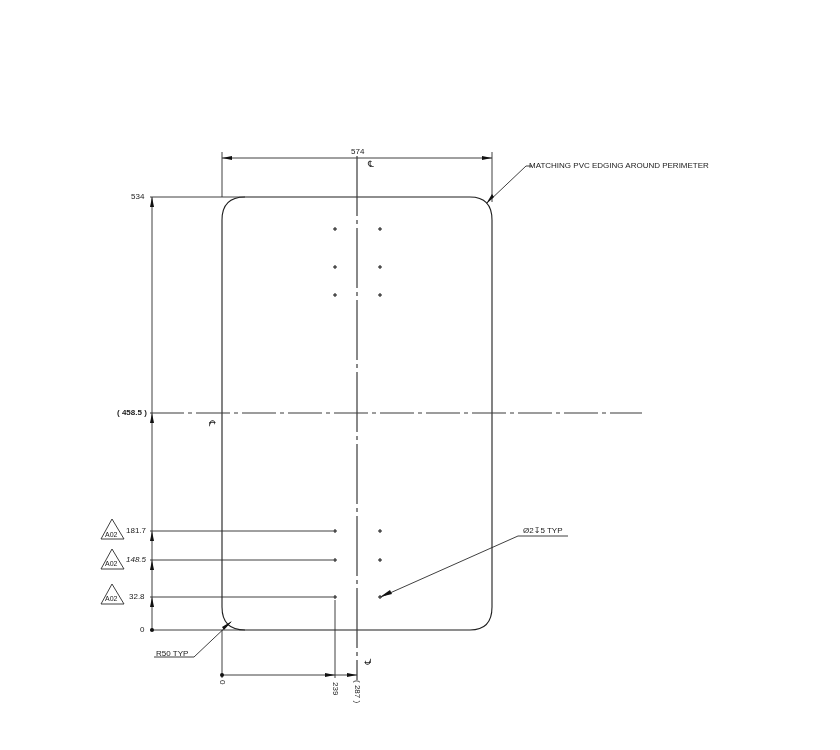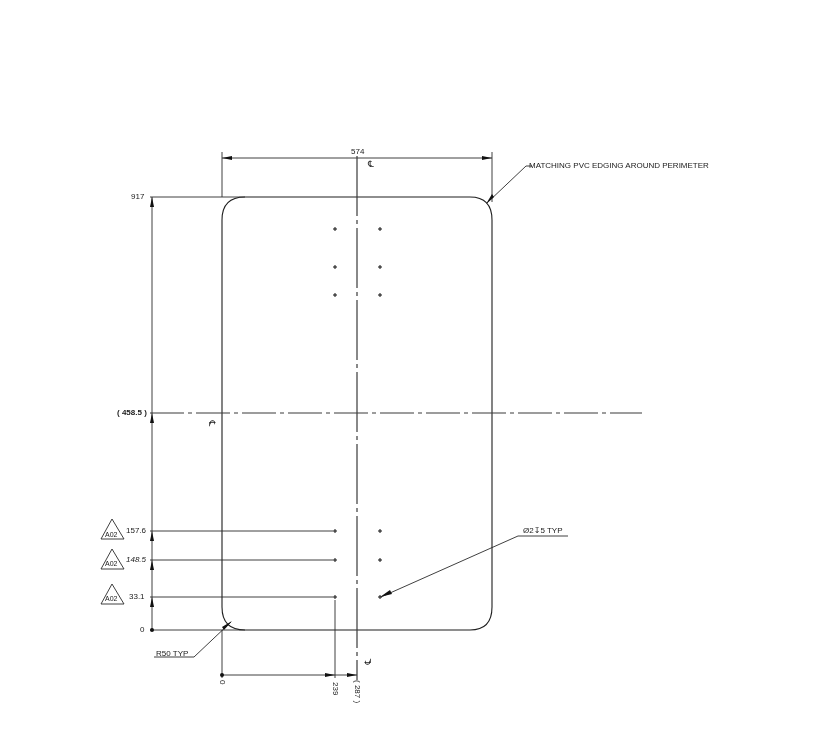--- a/index.html
+++ b/index.html
@@ -106,30 +106,30 @@
 
     <polygon class="thin" points="101,495 112,475 124,495"></polygon>
     <polygon class="thin" points="101,525 112,505 124,525"></polygon>
     <polygon class="thin" points="101,560 112,540 124,560"></polygon>
   </svg>
 
   <span class="lbl" style="left:351px; top:104px;">574</span>
   <span class="cl-sym" style="left:368px; top:116px;">℄</span>
   <span class="lbl" style="left:529px; top:118px;text-align:center;">MATCHING PVC EDGING AROUND PERIMETER</span>
 
-  <span class="lbl" style="left:131px; top:149px;">917</span>
+  <span class="lbl" style="left:131px; top:149px;">534</span>
   <span class="lbl" style="left:117px; top:365px;font-weight:bold;">( 458.5 )</span>
   <span class="cl-sym" style="left:209px; top:375px; transform: rotate(90deg);">℄</span>
 
   <span class="tri-text" style="left:105px; top:487px;">A02</span>
-  <span class="lbl" style="left:126px; top:483px;">157.6</span>
+  <span class="lbl" style="left:126px; top:483px;">181.7</span>
   <span class="tri-text" style="left:105px; top:516px;">A02</span>
   <span class="lbl" style="left:126px; top:512px;font-style:italic;">148.5</span>
   <span class="tri-text" style="left:105px; top:551px;">A02</span>
-  <span class="lbl" style="left:129px; top:549px;">33.1</span>
+  <span class="lbl" style="left:129px; top:549px;">32.8</span>
   <span class="lbl" style="left:140px; top:582px;">0</span>
 
   <span class="lbl" style="left:156px; top:606px;">R50 TYP</span>
   <span class="lbl" style="left:523px; top:483px;">Ø2↧5 TYP</span>
 
   <span class="lbl vlbl" style="left:226px; top:636px;">0</span>
   <span class="lbl vlbl" style="left:339px; top:638px;">239</span>
   <span class="lbl vlbl" style="left:361px; top:636px;">( 287 )</span>
   <span class="cl-sym" style="left:366px; top:613px; transform: rotate(-90deg);">℄</span>
 </div>

